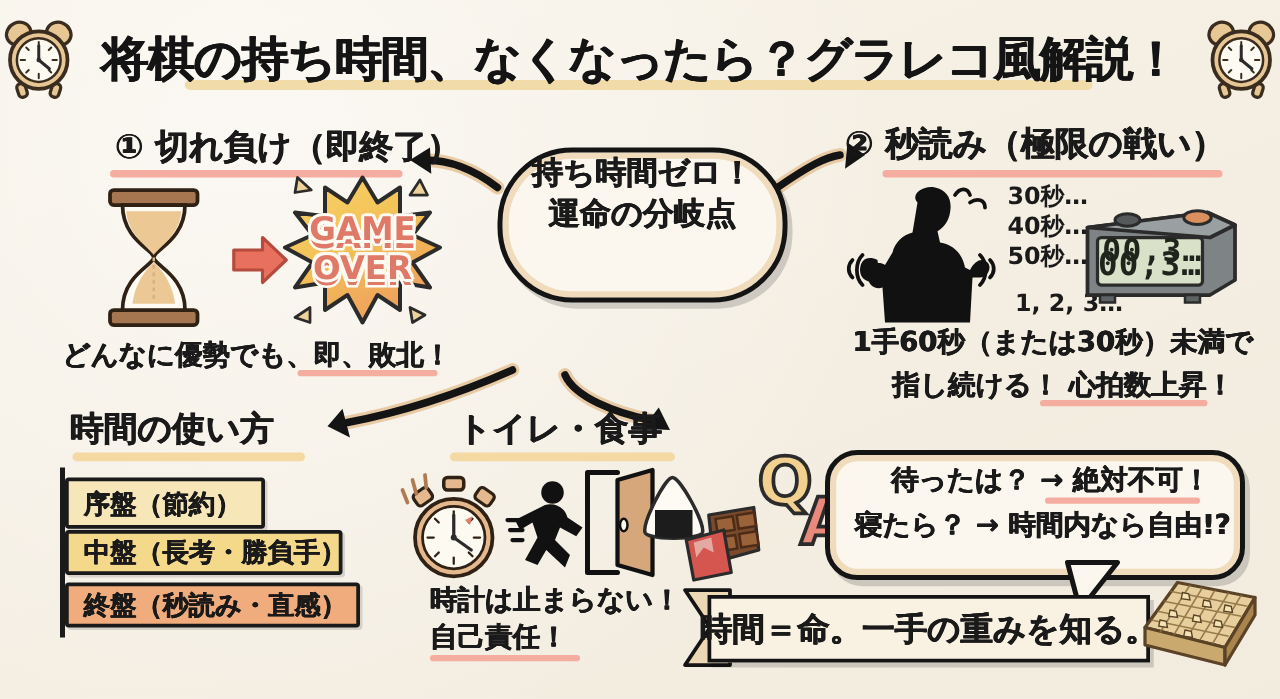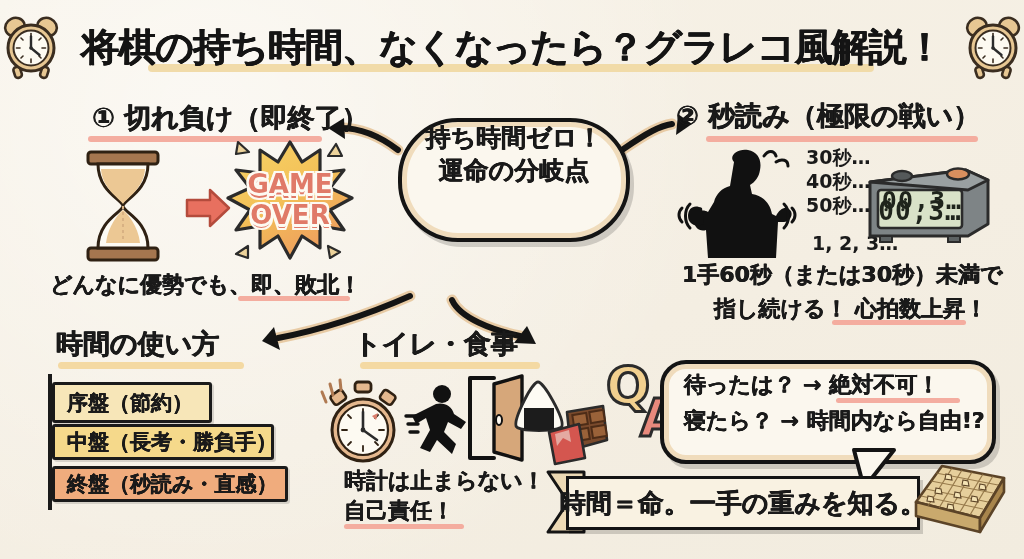--- a/index.html
+++ b/index.html
@@ -250,21 +250,21 @@
   <div class="abs bar" id="bar-0" style="left: 52px; top: 382px; height: 41px; width: 160px; background: rgb(247, 230, 184);">
     <span>序盤（節約）</span>
   </div>
   <div class="abs bar" id="bar-1" style="left: 52px; top: 424px; height: 36px; width: 222px; background: rgb(245, 217, 139);">
     <span>中盤（長考・勝負手）</span>
   </div>
   <div class="abs bar" id="bar-2" style="left: 52px; top: 466px; height: 36px; width: 236px; background: rgb(240, 172, 125);">
     <span>終盤（秒読み・直感）</span>
   </div>
 
-  <div class="abs head" style="left:354px;top:330px;text-align:center;">トイレ・食事</div>
+  <div class="abs head" style="left:366px;top:330px;text-align:center;">トイレ・食事</div>
   <div class="hl-yellow" style="left:360px;top:362px;width:180px;"></div>
 
   <span class="abs" style="left:314px;top:372px;">
     <svg width="96" height="96" viewBox="0 0 96 96">
       <rect x="41" y="10" width="16" height="10" rx="3" fill="#e5b88e" stroke="#2f2113" stroke-width="2.8"></rect>
       <rect x="17" y="20" width="14" height="11" rx="3" fill="#e5b88e" stroke="#2f2113" stroke-width="2.6" transform="rotate(-35 24 25)"></rect>
       <rect x="67" y="20" width="14" height="11" rx="3" fill="#e5b88e" stroke="#2f2113" stroke-width="2.6" transform="rotate(35 74 25)"></rect>
       <circle cx="49" cy="58" r="31" fill="#e5b88e" stroke="#2f2113" stroke-width="3"></circle>
       <circle cx="49" cy="58" r="25" fill="#fdfaf2" stroke="#2f2113" stroke-width="2.2"></circle>
       <g stroke="#2f2113" stroke-width="1.8" stroke-linecap="round">
@@ -335,21 +335,21 @@
   <div class="hl-pink" style="left:344px;top:524px;width:120px;height:5px;"></div>
 
   <div class="abs qa-letter" id="q-letter" style="left:606px;top:360px;">Q</div>
   <div class="abs qa-letter" id="a-letter" style="left:640px;top:392px;">A</div>
 
   <div class="abs" style="left:660px;top:360px;width:328px;height:96px;background:#fbf7ee;border:4px solid #141414;border-radius:26px;box-shadow:4px 5px 0 rgba(0,0,0,.16), inset 0 0 0 5px #f0dcbc;"></div>
   <svg class="abs" style="left:848px;top:448px;" width="56" height="44">
     <path d="M6,2 L46,2 L16,40 Z" fill="#fbf7ee" stroke="#141414" stroke-width="4" stroke-linejoin="round"></path>
   </svg>
 
-  <div class="abs" style="left:684px;top:372px;">
+  <div class="abs" style="left:713px;top:372px;">
     <span class="cap">待ったは？ → </span><span class="cap">絶対不可！</span>
   </div>
   <div class="hl-pink" style="left:836px;top:398px;width:124px;height:5px;"></div>
   <div class="abs cap" style="left:684px;top:408px;">寝たら？ → 時間内なら自由!?</div>
 
   <svg class="abs" style="left:528px;top:470px;" width="60" height="68">
     <path d="M56,2 L20,2 L40,32 L20,62 L56,62 Z" fill="#ecd9b4" stroke="#141414" stroke-width="3" stroke-linejoin="round"></path>
   </svg>
   <div class="abs" id="ribbon-box" style="left:566px;top:476px;width:348px;height:48px;">
     <span id="ribbon-text">時間＝命。一手の重みを知る。</span>

